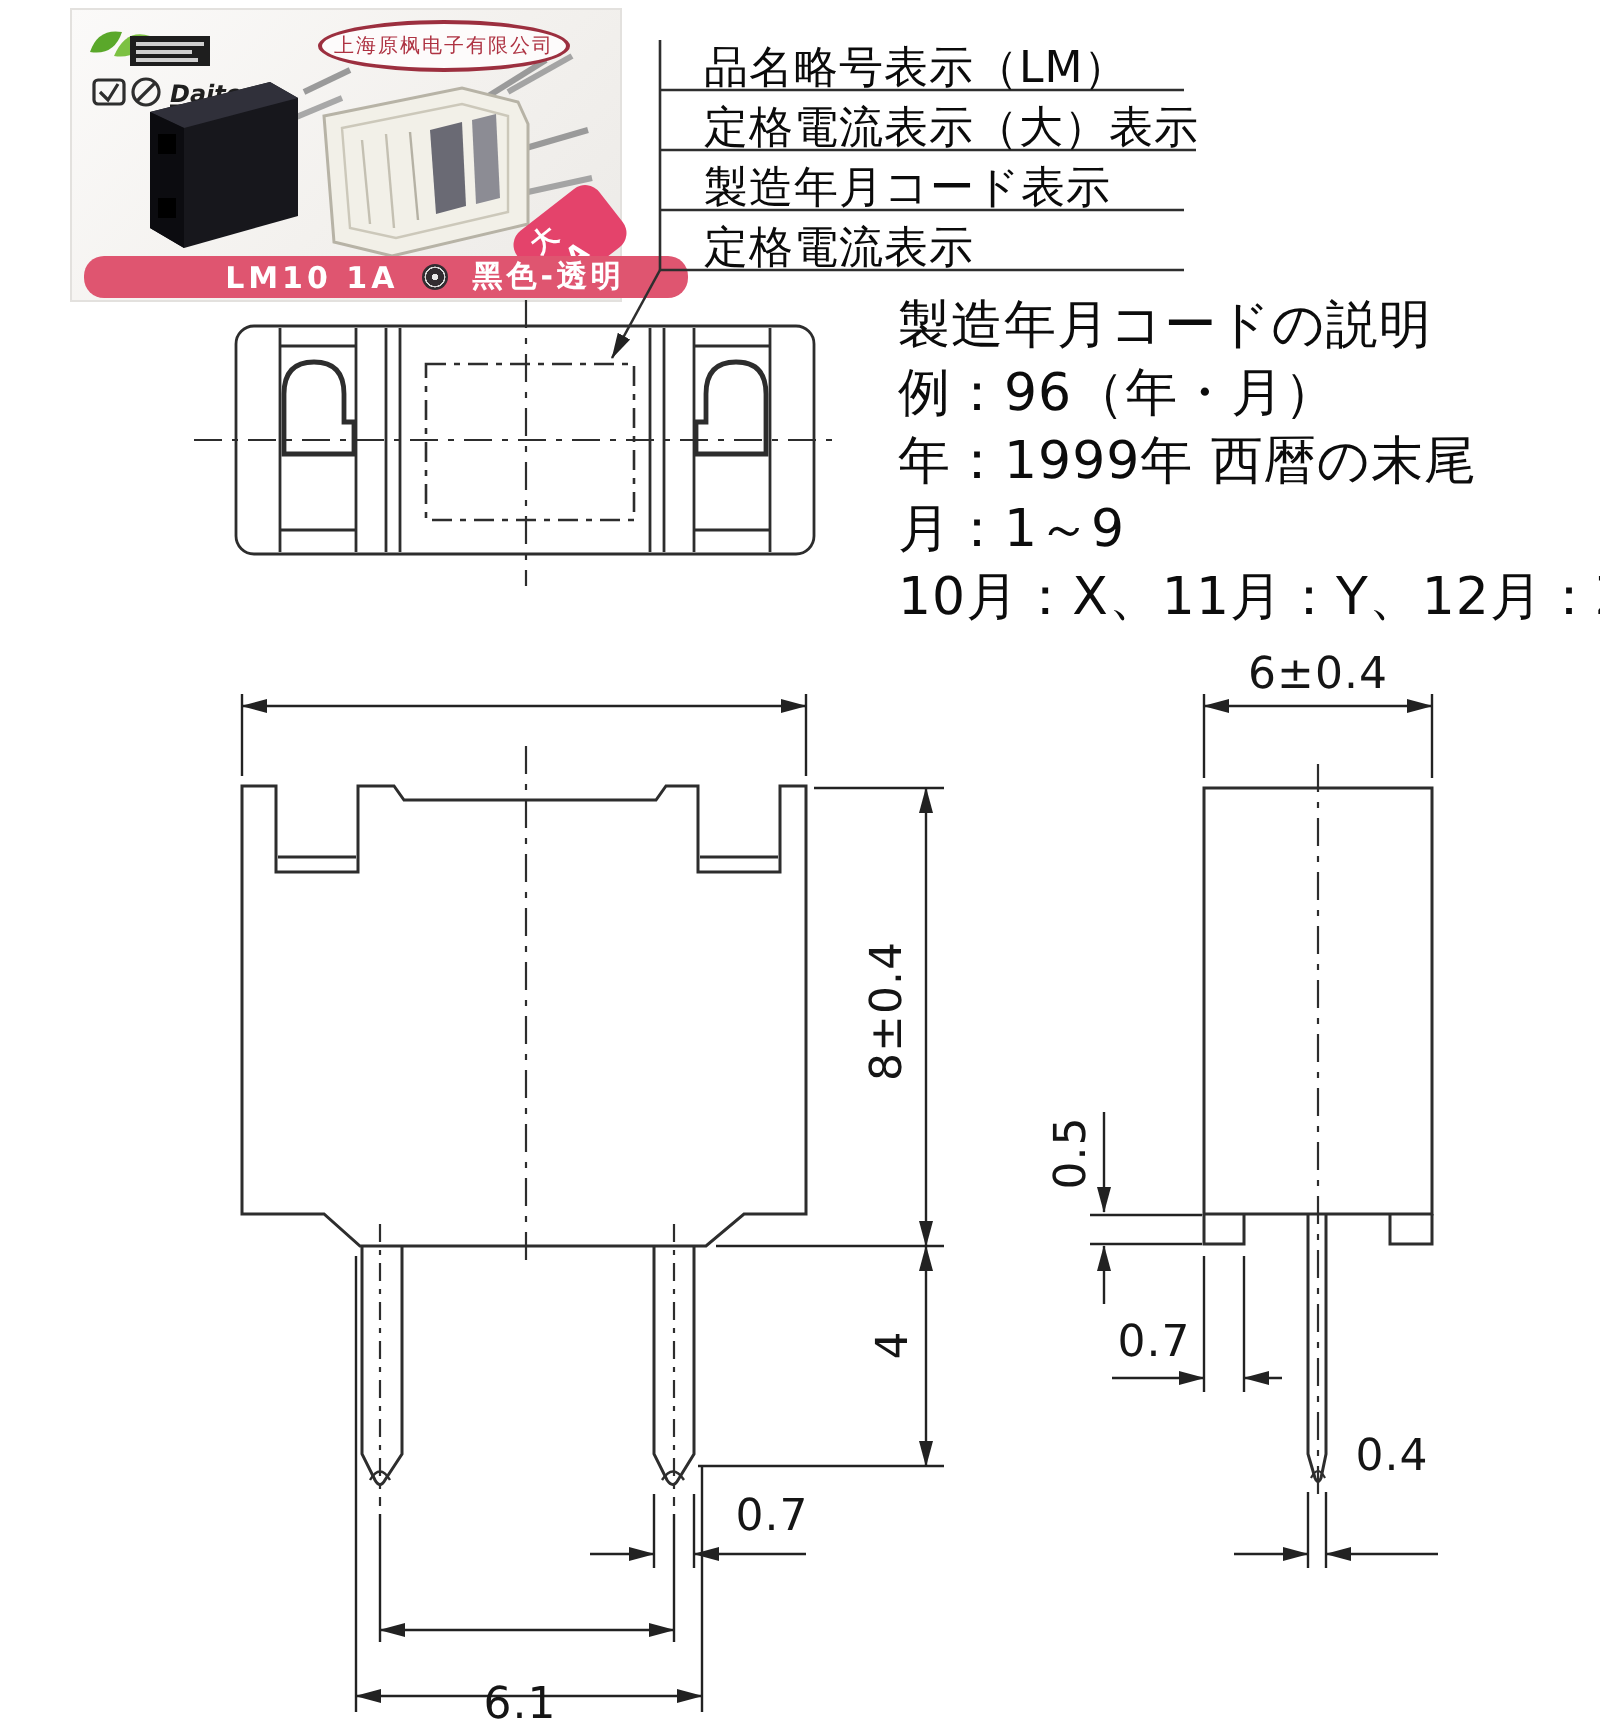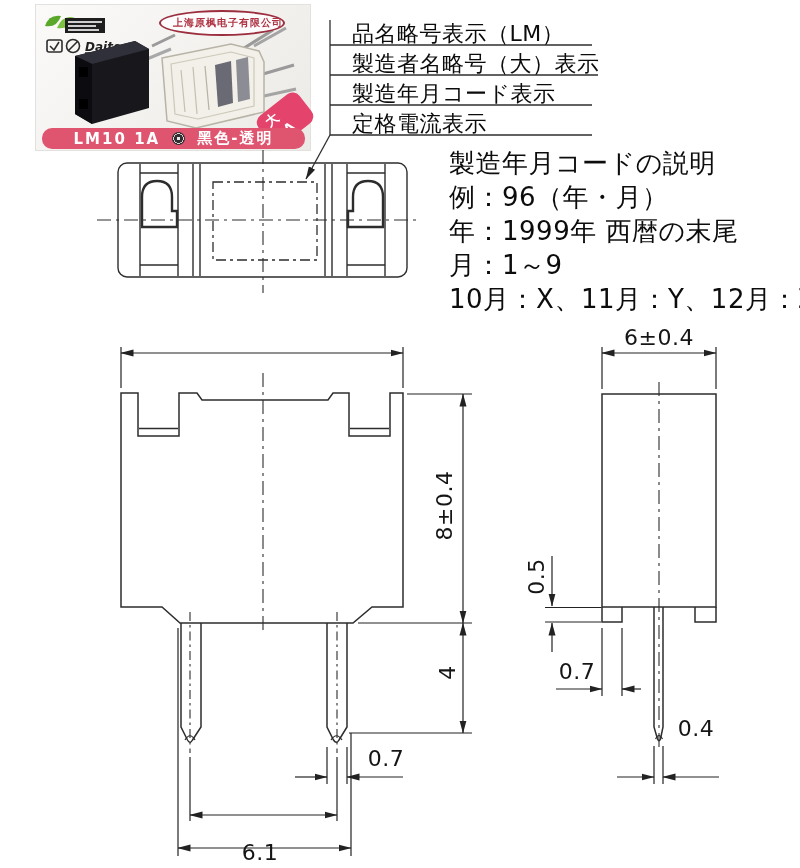--- a/index.html
+++ b/index.html
@@ -6,27 +6,27 @@
   body{width:800px;height:868px;font-family:"DejaVu Sans",sans-serif;}
   .stage{position:relative;width:800px;height:868px;background:#fff;overflow:hidden;}
   svg{display:block;}
   .linework{position:absolute;left:0;top:0;}
 
   
   .photo{position:absolute;left:35px;top:4px;width:276px;height:147px;
          background:linear-gradient(135deg,#fbfaf9 0%,#f3f1ee 55%,#eceae7 100%);
          box-shadow:0 0 0 1px #e3e1de inset;}
   .oval-seal{position:absolute;left:124px;top:6px;width:122px;height:22px;
-             border:2px solid #9c2f3f;border-radius:50%;display:flex;align-items:center;justify-content:flex-end;
-             color:#ae3242;font-size:10px;font-weight:bold;letter-spacing:1px;white-space:nowrap;background:#fdfbfb;}
+             border:2px solid #9c2f3f;border-radius:50%;display:flex;align-items:center;justify-content:center;
+             color:#ae3242;font-size:10px;font-weight:normal;letter-spacing:1px;white-space:nowrap;background:#fdfbfb;}
   .corner-badge{position:absolute;left:224px;top:97px;padding:2px 9px;background:#e4436b;border-radius:9px;
                 color:#fff;font-size:13px;font-weight:bold;transform:rotate(-38deg);letter-spacing:1px;}
   .label-bar{position:absolute;left:7px;top:124px;width:263px;height:21px;background:#df5570;border-radius:10px;
              display:flex;align-items:center;justify-content:center;gap:12px;
-             color:#fff;font-weight:bold;font-size:15px;letter-spacing:2px;white-space:nowrap;}
+             color:#fff;font-weight:bold;font-size:15px;letter-spacing:2px;white-space:nowrap;padding-left:39px;}
   .bar-mark{width:13px;height:13px;border-radius:50%;flex:0 0 auto;
             background:radial-gradient(circle at 50% 50%, #e9e9e9 0 1.5px, #322d31 1.6px 4.4px, #d9d9d9 4.5px 5.2px, #322d31 5.3px);}
 
   
   .dim{position:absolute;font-size:22px;color:#151515;text-align:center;white-space:nowrap;letter-spacing:.5px;}
   .rot{transform:rotate(-90deg);}
   .callout{position:absolute;left:336px;height:26px;font-size:22px;color:#0b0b0b;white-space:nowrap;letter-spacing:.5px;margin-left:16px;}
   .note{position:absolute;left:449px;top:146px;color:#0c0c0c;font-size:26px;line-height:34px;white-space:nowrap;letter-spacing:.5px;}
 </style>
 </head>
@@ -202,21 +202,21 @@
       <line x1="622" y1="689" x2="641" y2="689" marker-start="url(#ah)"></line>
 
       <line x1="654" y1="746" x2="654" y2="784"></line>
       <line x1="663" y1="746" x2="663" y2="784"></line>
       <line x1="617" y1="777" x2="654" y2="777" marker-end="url(#ah)"></line>
       <line x1="663" y1="777" x2="719" y2="777" marker-start="url(#ah)"></line>
     </g>
   </svg>
 
   <div class="callout" style="top:19px">品名略号表示（LM）</div>
-  <div class="callout" style="top:49px">製造者名略号（大）表示</div>
+  <div class="callout" style="top:49px">定格電流表示（大）表示</div>
   <div class="callout" style="top:109px">定格電流表示</div>
   <div class="callout" style="top:79px">製造年月コード表示</div>
 
   <div class="note">
     <div>製造年月コードの説明</div>
     <div>例：96（年・月）</div>
     <div>年：1999年 西暦の末尾</div>
     <div>月：1～9</div>
     <div>10月：X、11月：Y、12月：Z</div>
   </div>

